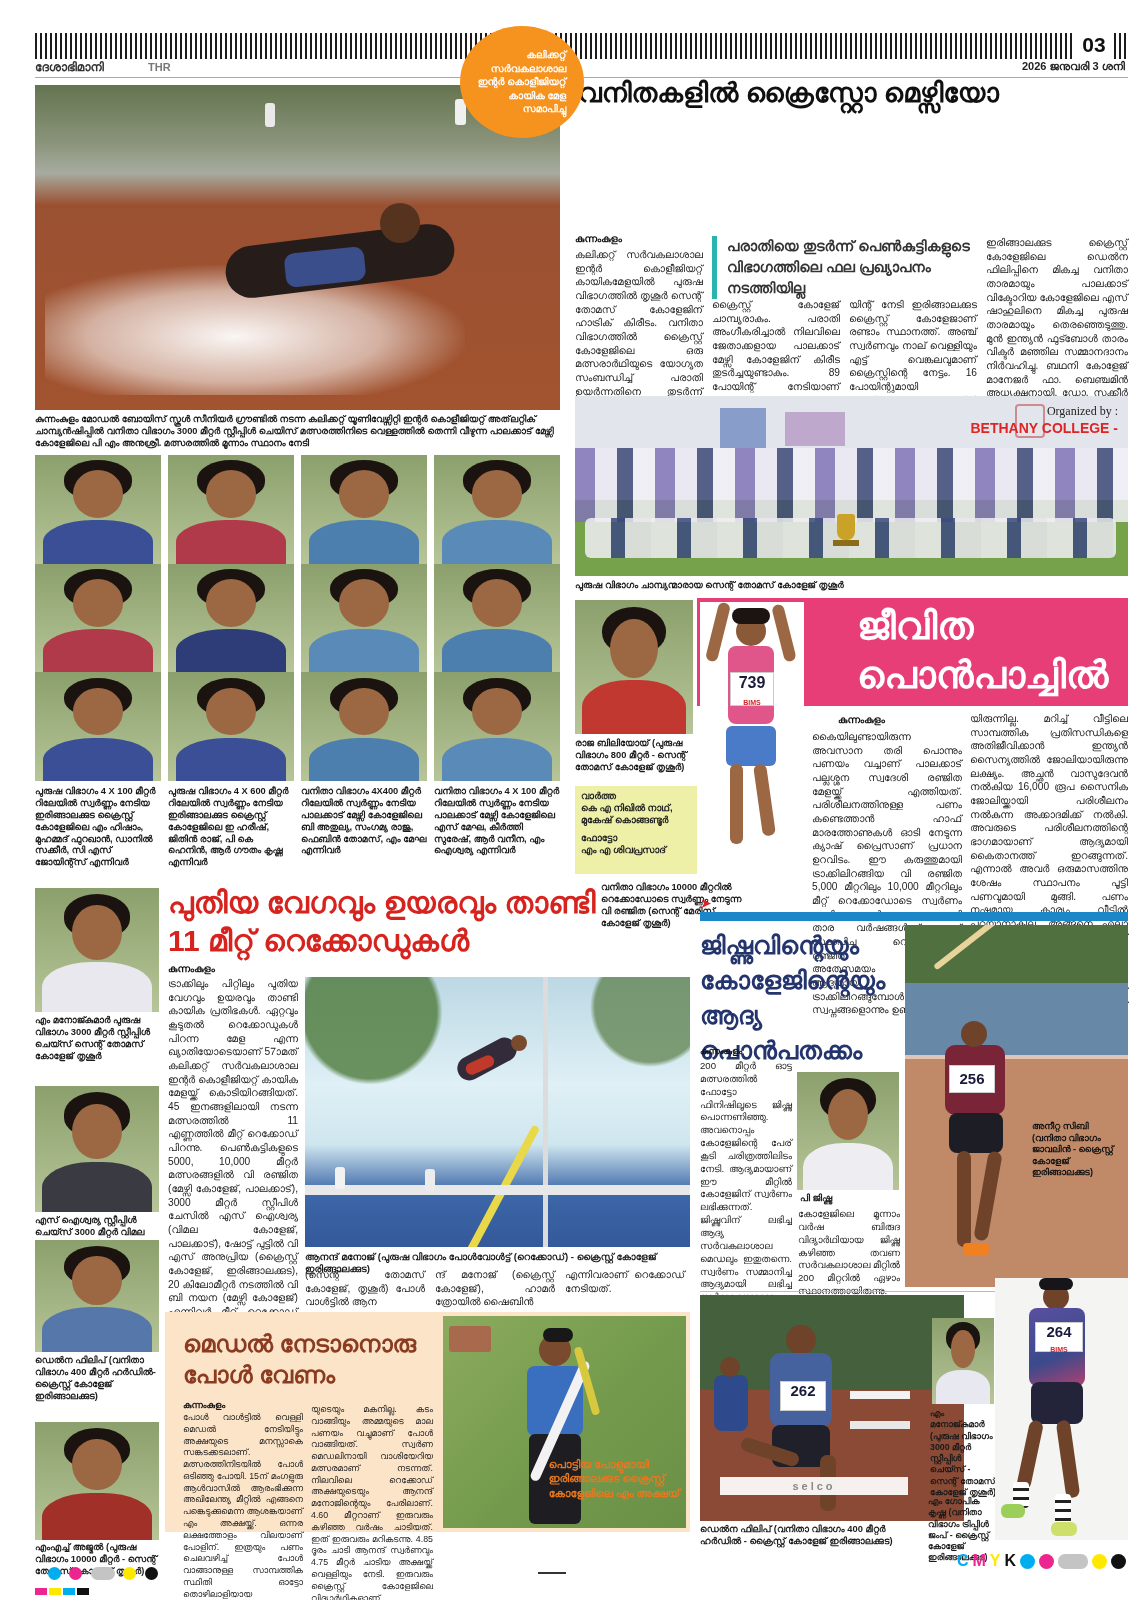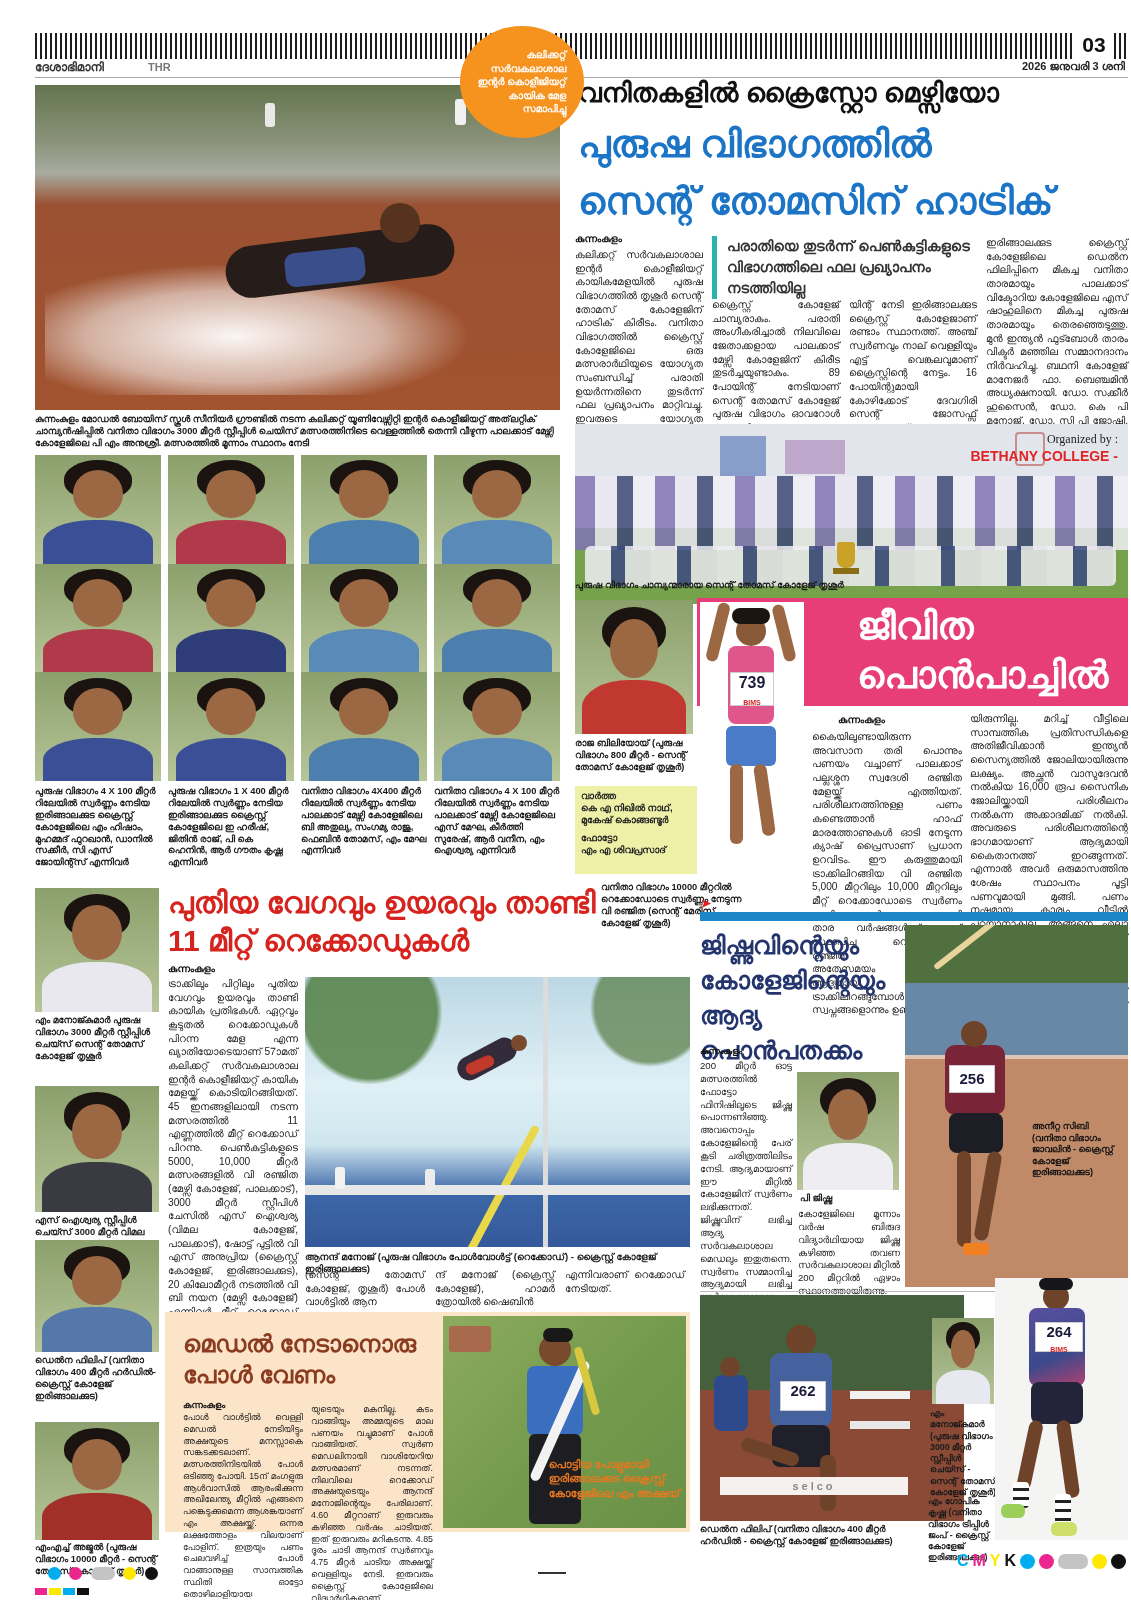--- a/index.html
+++ b/index.html
@@ -46,32 +46,30 @@
     <div class="abs" style="left:420px;top:14px;width:11px;height:26px;background:#f0f0f0;border-radius:3px;"></div>
     <div class="abs" style="left:470px;top:20px;width:10px;height:24px;background:#e6e6e6;border-radius:3px;"></div>
     <div class="abs" style="left:10px;top:180px;width:420px;height:130px;background:radial-gradient(ellipse at 45% 55%,rgba(255,255,255,0.95) 0%,rgba(255,255,255,0.55) 45%,rgba(255,255,255,0) 72%);"></div>
     <div class="abs" style="left:190px;top:150px;width:230px;height:52px;background:#261c1a;border-radius:26px;transform:rotate(-7deg);"></div>
     <div class="abs" style="left:345px;top:118px;width:40px;height:40px;background:#55331f;border-radius:50%;"></div>
     <div class="abs" style="left:250px;top:165px;width:80px;height:34px;background:#3a4e8c;border-radius:10px;transform:rotate(-6deg);"></div>
   </div>
   <div class="abs cap" style="left:35px;top:414px;width:525px;">കുന്നംകുളം മോഡൽ ബോയിസ് സ്കൂൾ സീനിയർ ഗ്രൗണ്ടിൽ നടന്ന കലിക്കറ്റ് യൂണിവേഴ്സിറ്റി ഇന്റർ കൊളീജിയറ്റ് അത്‌ലറ്റിക് ചാമ്പ്യൻഷിപ്പിൽ വനിതാ വിഭാഗം 3000 മീറ്റർ സ്റ്റീപ്പിൾ ചെയിസ് മത്സരത്തിനിടെ വെള്ളത്തിൽ തെന്നി വീഴുന്ന പാലക്കാട് മേഴ്സി കോളേജിലെ പി എം അനുശ്രീ. മത്സരത്തിൽ മൂന്നാം സ്ഥാനം നേടി</div>
 
   <div class="abs" style="left:578px;top:78px;width:550px;font-weight:bold;font-size:27px;color:#101010;">വനിതകളിൽ ക്രൈസ്റ്റോ മെഴ്സിയോ</div>
-  <div class="abs prel" style="left:578px;top:116px;width:550px;font-weight:bold;font-size:38px;line-height:1.5;color:#1b74c5;">പുരുഷ വിഭാഗത്തിൽ
-സെന്റ് തോമസിന് ഹാട്രിക്</div>
 
   <div class="abs dateline" style="left:575px;top:233px;">കുന്നംകുളം</div>
   <div class="abs prel" style="left:712px;top:236px;width:268px;border-left:5px solid #2ab5ac;padding-left:10px;font-weight:bold;font-size:14.5px;line-height:1.45;color:#333;">പരാതിയെ തുടർന്ന് പെൺകുട്ടികളുടെ
 വിഭാഗത്തിലെ ഫല പ്രഖ്യാപനം നടത്തിയില്ല</div>
   <div class="abs body-txt" style="left:575px;top:248px;width:128px;height:146px;">കലിക്കറ്റ് സർവകലാശാല ഇന്റർ കൊളീജിയറ്റ് കായികമേളയിൽ പുരുഷ വിഭാഗത്തിൽ തൃശൂർ സെന്റ് തോമസ് കോളേജിന് ഹാട്രിക് കിരീടം. വനിതാ വിഭാഗത്തിൽ ക്രൈസ്റ്റ് കോളേജിലെ ഒരു മത്സരാർഥിയുടെ യോഗ്യത സംബന്ധിച്ച് പരാതി ഉയർന്നതിനെ തുടർന്ന് ഫല പ്രഖ്യാപനം മാറ്റിവച്ചു. ഇവരുടെ യോഗ്യത സർട്ടിഫിക്കേറ്റ് ഹാജരാക്കാൻ ആവശ്യപ്പെട്ടിട്ടുണ്ട്. ഇത് ലഭിച്ചശേഷം കമ്മിറ്റി ചേർന്ന് കഴിഞ്ഞ ഫലപ്രഖ്യാപനമുണ്ടാകും. പരാതി തള്ളിയാൽ</div>
   <div class="abs body-txt" style="left:712px;top:298px;width:128px;height:96px;">ക്രൈസ്റ്റ് കോളേജ് ചാമ്പ്യരാകും. പരാതി അംഗീകരിച്ചാൽ നിലവിലെ ജേതാക്കളായ പാലക്കാട് മേഴ്സി കോളേജിന് കിരീട തുടർച്ചയുണ്ടാകും. 89 പോയിന്റ് നേടിയാണ് സെന്റ് തോമസ് കോളേജ് പുരുഷ വിഭാഗം ഓവറോൾ ചാമ്പ്യൻ പട്ടം നിലനിർത്തിയത്. 12 സ്വർണവും ഏഴ് വെള്ളിയും അഞ്ച് വെങ്കലവുമായാണ് നേട്ടം. 56 പോ</div>
   <div class="abs body-txt" style="left:849px;top:298px;width:128px;height:96px;">യിന്റ് നേടി ഇരിങ്ങാലക്കുട ക്രൈസ്റ്റ് കോളേജാണ് രണ്ടാം സ്ഥാനത്ത്. അഞ്ച് സ്വർണവും നാല് വെള്ളിയും എട്ട് വെങ്കലവുമാണ് ക്രൈസ്റ്റിന്റെ നേട്ടം. 16 പോയിന്റുമായി കോഴിക്കോട് ദേവഗിരി സെന്റ് ജോസഫ്സ് കോളേജാണ് മൂന്നാം സ്ഥാനത്ത്. രണ്ട് വീതം സ്വർണവും വെങ്കലവും ഒരു വെള്ളിയുമാണ് സെന്റ് ജോസഫ്സിന്റെ മെഡൽ നേട്ടം.</div>
   <div class="abs body-txt" style="left:986px;top:236px;width:142px;height:158px;">ഇരിങ്ങാലക്കുട ക്രൈസ്റ്റ് കോളേജിലെ ഡെൽന ഫിലിപ്പിനെ മികച്ച വനിതാ താരമായും പാലക്കാട് വിക്ടോറിയ കോളേജിലെ എസ് ഷാഹുലിനെ മികച്ച പുരുഷ താരമായും തെരഞ്ഞെടുത്തു. മുൻ ഇന്ത്യൻ ഫുട്ബോൾ താരം വിക്ടർ മഞ്ഞില സമ്മാനദാനം നിർവഹിച്ചു. ബഥനി കോളേജ് മാനേജർ ഫാ. ബെഞ്ചമിൻ അധ്യക്ഷനായി. ഡോ. സക്കീർ ഹുസൈൻ, ഡോ. കെ പി മനോജ്, ഡോ. സി പി ജോഷി, ഡോ. കെ എസ് ഹരിദയാൽ എന്നിവർ സംസാരിച്ചു</div>
 
-  <div class="abs photo" style="left:575px;top:396px;width:553px;height:180px;background:linear-gradient(180deg,#e2e5ec 0 58%,#76a24c 58% 100%);margin-top:28px;">
+  <div class="abs photo" style="left:575px;top:396px;width:553px;height:180px;background:linear-gradient(180deg,#e2e5ec 0 58%,#76a24c 58% 100%);">
     <div class="abs" style="left:145px;top:12px;width:46px;height:40px;background:#3f63b0;opacity:.55;"></div>
     <div class="abs" style="left:210px;top:16px;width:60px;height:34px;background:#8a4fa0;opacity:.4;"></div>
     <div class="abs" style="left:440px;top:8px;width:26px;height:30px;border:2px solid #c05050;border-radius:4px;opacity:.6;"></div>
     <div class="abs" style="right:10px;top:8px;font-family:'Liberation Serif',serif;font-size:12px;color:#222;">Organized by :</div>
     <div class="abs" style="right:10px;top:24px;font-weight:bold;font-size:14px;color:#e02424;">BETHANY COLLEGE -</div>
     <div class="abs" style="left:0;top:52px;width:100%;height:74px;background:repeating-linear-gradient(90deg,#8274b6 0 20px,#ebe8f2 20px 42px,#3e4876 42px 58px,#f1f0f6 58px 80px);opacity:.85;"></div>
     <div class="abs" style="left:10px;top:122px;width:96%;height:40px;background:repeating-linear-gradient(90deg,#f0eff4 0 26px,#3c4a80 26px 40px,#e9e7ef 40px 66px);opacity:.85;border-radius:6px;"></div>
     <div class="abs" style="left:262px;top:118px;width:18px;height:26px;background:#c9a227;border-radius:3px 3px 8px 8px;"></div>
     <div class="abs" style="left:258px;top:144px;width:26px;height:6px;background:#8a6d14;"></div>
   </div>
@@ -139,21 +137,21 @@
         <div class="skin"></div>
         <div class="torso" style="background:#4d7fae;"></div>
       </div>
     <div class="face rel">
         <div class="hair"></div>
         <div class="skin"></div>
         <div class="torso" style="background:#5a8ab8;"></div>
       </div>
   </div>
   <div class="abs cap" style="left:35px;top:786px;width:126px;">പുരുഷ വിഭാഗം 4 X 100 മീറ്റർ റിലേയിൽ സ്വർണ്ണം നേടിയ ഇരിങ്ങാലക്കുട ക്രൈസ്റ്റ് കോളേജിലെ എം ഹിഷാം, മുഹമ്മദ് ഫുറഖാൻ, ഡാനിൽ സക്കീർ, സി എസ് ജോയിന്റ്സ് എന്നിവർ</div>
-  <div class="abs cap" style="left:168px;top:786px;width:126px;">പുരുഷ വിഭാഗം 1 X 400 മീറ്റർ റിലേയിൽ സ്വർണ്ണം നേടിയ ഇരിങ്ങാലക്കുട ക്രൈസ്റ്റ് കോളേജിലെ ഇ ഹരീഷ്, ജിതിൻ രാജ്, പി കെ ഹെനിൻ, ആർ ഗൗതം കൃഷ്ണ എന്നിവർ</div>
+  <div class="abs cap" style="left:168px;top:786px;width:126px;">പുരുഷ വിഭാഗം 4 X 600 മീറ്റർ റിലേയിൽ സ്വർണ്ണം നേടിയ ഇരിങ്ങാലക്കുട ക്രൈസ്റ്റ് കോളേജിലെ ഇ ഹരീഷ്, ജിതിൻ രാജ്, പി കെ ഹെനിൻ, ആർ ഗൗതം കൃഷ്ണ എന്നിവർ</div>
   <div class="abs cap" style="left:301px;top:786px;width:126px;">വനിതാ വിഭാഗം 4X400 മീറ്റർ റിലേയിൽ സ്വർണ്ണം നേടിയ പാലക്കാട് മേഴ്സി കോളേജിലെ ബി അതുല്യ, സംഗമ്യ രാജു, ഫെബിൻ തോമസ്, എം മേഘ എന്നിവർ</div>
   <div class="abs cap" style="left:434px;top:786px;width:126px;">വനിതാ വിഭാഗം 4 X 100 മീറ്റർ റിലേയിൽ സ്വർണ്ണം നേടിയ പാലക്കാട് മേഴ്സി കോളേജിലെ എസ് മേഘ, കീർത്തി സുരേഷ്, ആർ വനീന, എം ഐശ്വര്യ എന്നിവർ</div>
 
   <div class="face" style="left:575px;top:600px;width:118px;height:134px;">
     <div class="hair"></div>
       <div class="skin"></div>
       <div class="torso" style="background:#c03830;"></div>
   </div>
   <div class="abs cap" style="left:575px;top:738px;width:120px;">രാജ ബിലിയോയ് (പുരുഷ വിഭാഗം 800 മീറ്റർ - സെന്റ് തോമസ് കോളേജ് തൃശൂർ)</div>
   <div class="abs" style="left:575px;top:786px;width:122px;height:88px;background:#eef0a8;padding:4px 6px;box-sizing:border-box;">

